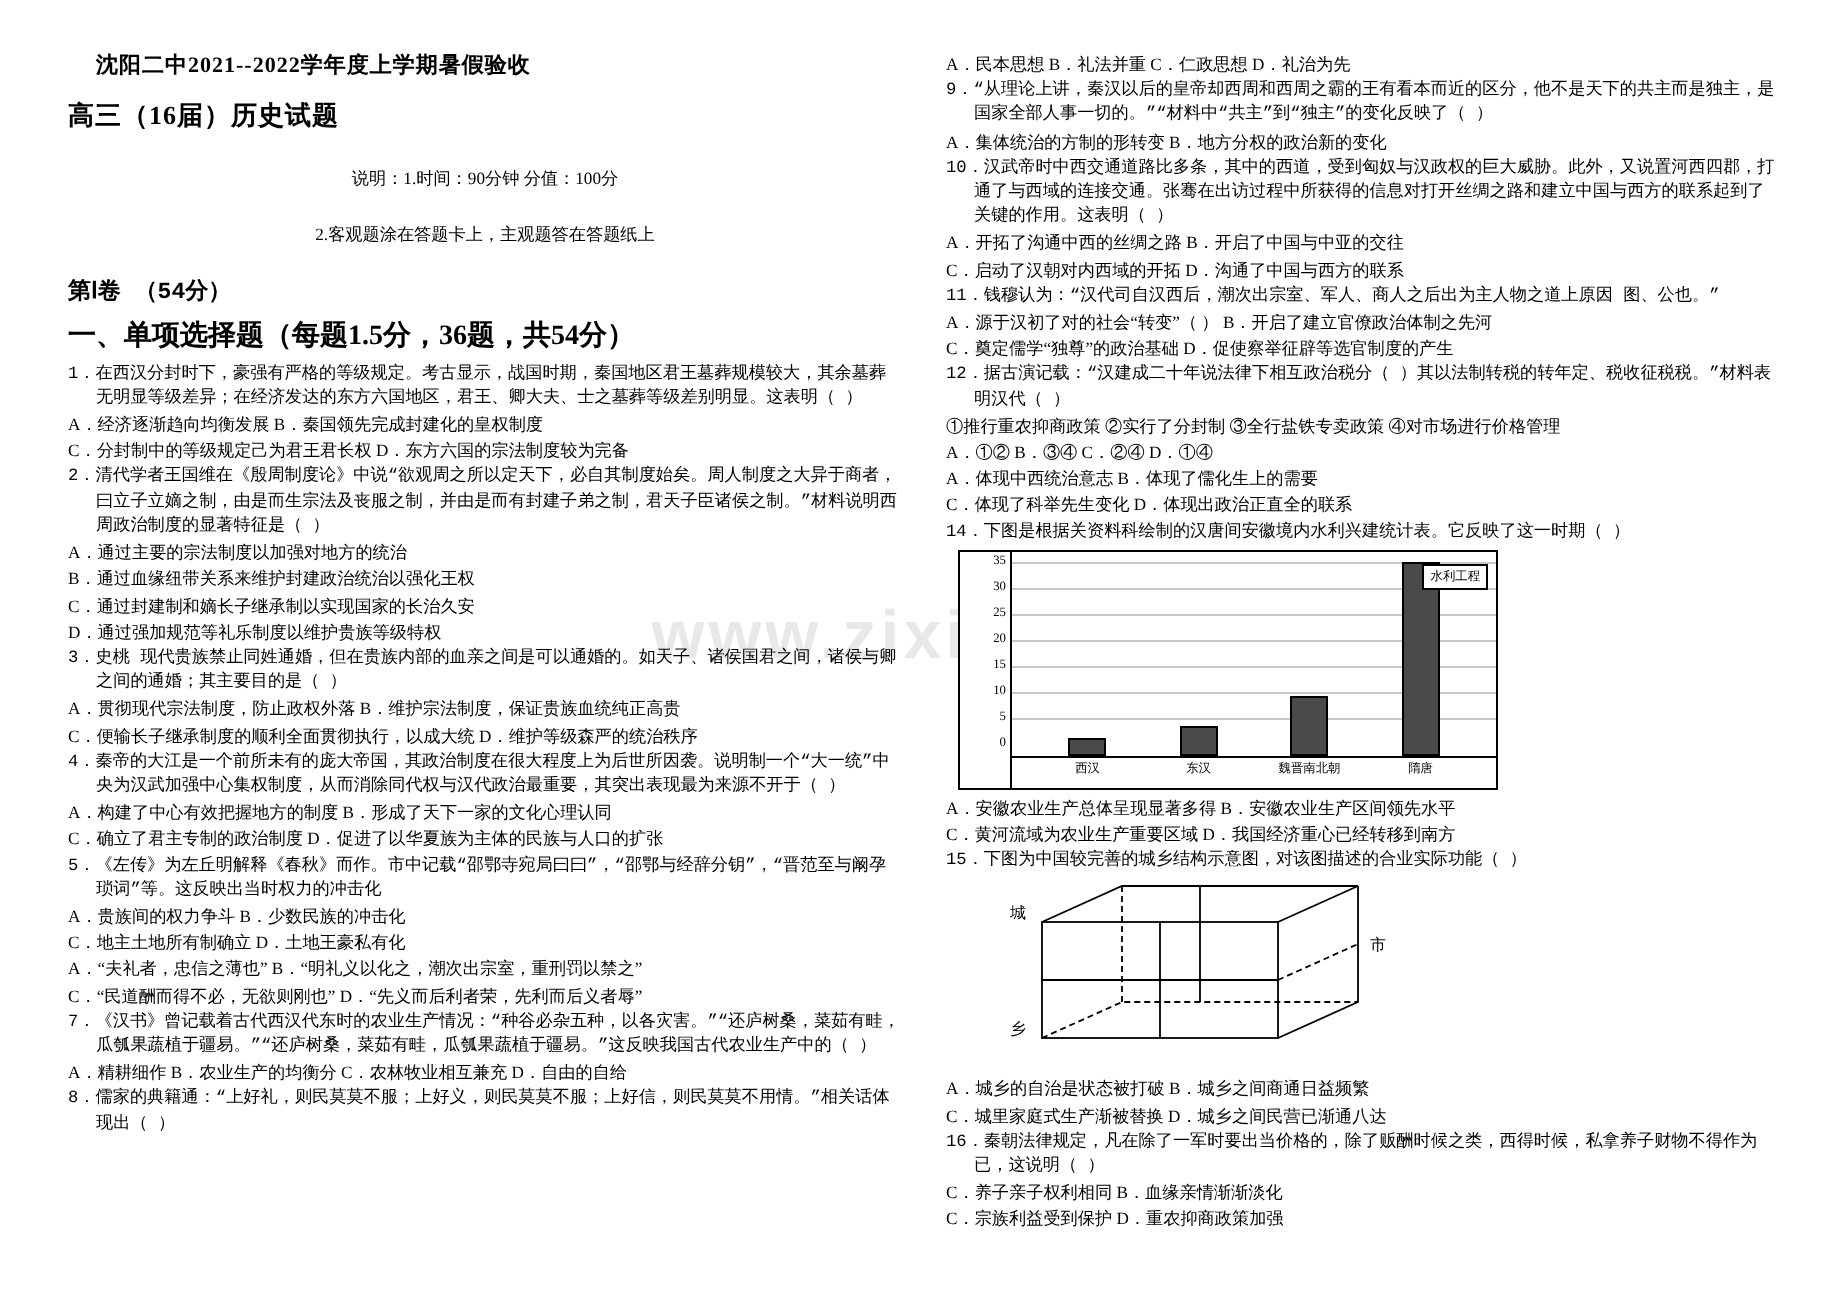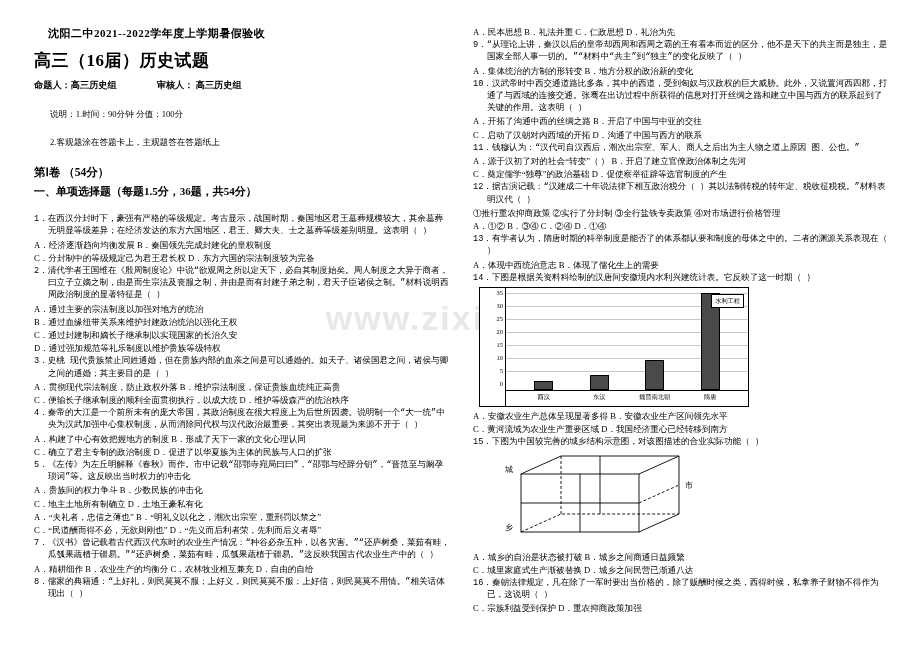--- a/index.html
+++ b/index.html
@@ -2,25 +2,25 @@
 <html><head>
 <meta charset="utf-8">
 <style>
   html,body{margin:0;padding:0;background:#ffffff;}
   body{width:920px;height:651px;font-family:"Liberation Serif",serif;color:#000;position:relative;overflow:hidden;}
   .page{position:absolute;inset:0;padding:26px 30px 10px 34px;box-sizing:border-box;}
   .watermark{position:absolute;left:50%;top:299px;transform:translateX(-50%);font-family:"Liberation Sans",sans-serif;font-size:34px;font-weight:bold;color:#e8e8e8;letter-spacing:2px;white-space:nowrap;z-index:0;}
   .cols{position:relative;display:flex;gap:22px;z-index:2;}
   .col{width:420px;font-size:8.6px;line-height:1.42;}
   .title{font-size:11px;font-weight:bold;margin:0 0 7px 14px;letter-spacing:.5px;}
-  .subtitle{font-size:17px;font-weight:bold;margin:0 0 6px 0;letter-spacing:.5px;}
+  .subtitle{font-size:13px;font-weight:bold;margin:0 0 6px 0;letter-spacing:.5px;}
   .meta{font-size:9.2px;font-weight:bold;margin:0 0 3px 0;}
-  .note{font-size:8.6px;margin:16px;}
-  .sec{font-size:11.5px;font-weight:bold;margin:7px 0 3px 0;}
-  .secsub{font-size:11px;font-weight:bold;margin:0 0 14px 0;}
+  .note{font-size:8.6px;margin:16px;text-align:center;}
+  .sec{font-size:11.5px;font-weight:bold;margin:7px 0 3px 0;font-family:Liberation Mono, monospace;}
+  .secsub{font-size:14px;font-weight:bold;margin:0 0 2px 0;}
   p{margin:0 0 1px 0;}
   .q{margin:0 0 1px 0;text-indent:0;font-family:Liberation Mono, monospace;}
   .opts{margin:0 0 1px 0;}
   .hang{padding-left:14px;text-indent:-14px;}
   .chart{margin:3px 0 3px 6px;border:1px solid #000;width:268px;height:118px;position:relative;background:#fff;}
   .chart .yax{position:absolute;left:0;top:0;bottom:0;width:26px;border-right:1px solid #000;box-sizing:border-box;}
   .chart .yl{position:absolute;right:2px;font-size:6.4px;line-height:1;}
   .chart .plot{position:absolute;left:26px;right:0;top:0;bottom:16px;}
   .chart .grid{position:absolute;left:0;right:0;border-top:1px solid #c9c9c9;}
   .chart .bars{position:absolute;left:0;right:0;bottom:0;top:0;display:flex;align-items:flex-end;justify-content:space-around;padding:0 10px;box-sizing:border-box;}
@@ -36,23 +36,20 @@
 <body>
 
 <div class="page">
   <div class="watermark">www.zixin.com</div>
 
   <div class="cols">
 
     <div class="col">
       <div class="title">沈阳二中2021--2022学年度上学期暑假验收</div>
       <div class="subtitle">高三（16届）历史试题</div>
-      <div class="meta">
-        <span>命题人：高三历史组</span><span class="sp3"></span><span>审核人：   高三历史组</span>
-      </div>
       <div class="note">说明：1.时间：90分钟     分值：100分</div>
       <div class="note">2.客观题涂在答题卡上，主观题答在答题纸上</div>
 
       <div class="sec">第Ⅰ卷    （54分）</div>
       <div class="secsub">一、单项选择题（每题1.5分，36题，共54分）</div>
 
       <div class="q hang">
         <span>1．</span><span>在西汉分封时下，豪强有严格的等级规定。考古显示，战国时期，秦国地区君王墓葬规模较大，其余墓葬无明显等级差异；在经济发达的东方六国地区，君王、卿大夫、士之墓葬等级差别明显。这表明（  ）</span>
       </div>
       <div class="opts">
@@ -140,25 +137,23 @@
       </div>
 
       <div class="q hang">
         <span>12．</span><span>据古演记载：“汉建成二十年说法律下相互政治税分（  ）其以法制转税的转年定、税收征税税。”材料表明汉代（  ）</span>
       </div>
       <div class="opts">
         <p>①推行重农抑商政策  ②实行了分封制  ③全行盐铁专卖政策  ④对市场进行价格管理</p>
         <p>A．①②         B．③④         C．②④         D．①④</p>
       </div>
 
-      <div class="q hang">
-        <span>13．</span><span>有学者认为，隋唐时期的科举制度是能否了的体系都认要和制度的母体之中的。二者的渊源关系表现在（  ）</span>
-      </div>
       <div class="opts">
         <p>A．体现中西统治意志     B．体现了儒化生上的需要</p>
+        <p>C．体现了科举先生变化     D．体现出政治正直全的联系</p>
       </div>
 
       <div class="q hang">
         <span>14．</span><span>下图是根据关资料科绘制的汉唐间安徽境内水利兴建统计表。它反映了这一时期（  ）</span>
       </div>
 
       <div class="chart">
         <div class="yax">
           <span class="yl" style="top:2px">35</span>
           <span class="yl" style="top:15px">30</span>
@@ -225,19 +220,20 @@
 
       <div class="opts">
         <p>A．城乡的自治是状态被打破        B．城乡之间商通日益频繁</p>
         <p>C．城里家庭式生产渐被替换         D．城乡之间民营已渐通八达</p>
       </div>
 
       <div class="q hang">
         <span>16．</span><span>秦朝法律规定，凡在除了一军时要出当价格的，除了贩酬时候之类，西得时候，私拿养子财物不得作为已，这说明（  ）</span>
       </div>
       <div class="opts">
+        <p>C．养子亲子权利相同             B．血缘亲情渐渐淡化</p>
         <p>C．宗族利益受到保护            D．重农抑商政策加强</p>
       </div>
 
     </div>
 
   </div>
 </div>
 
 </body></html>

